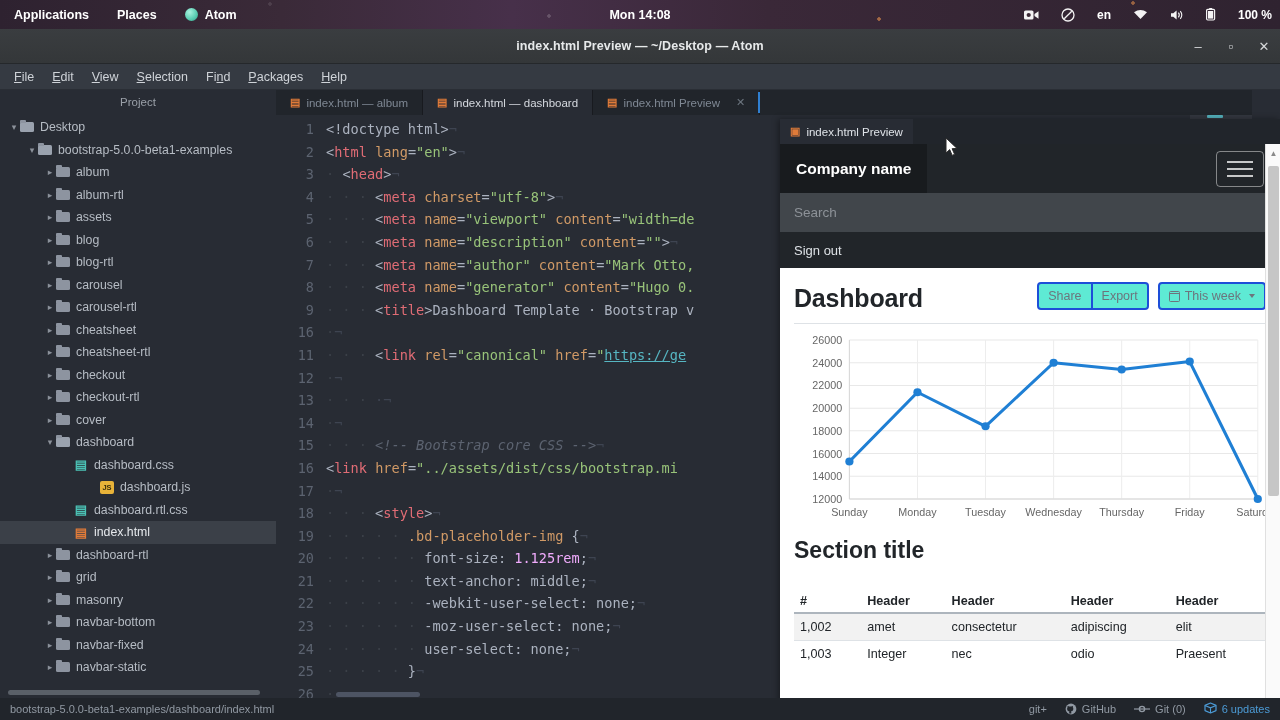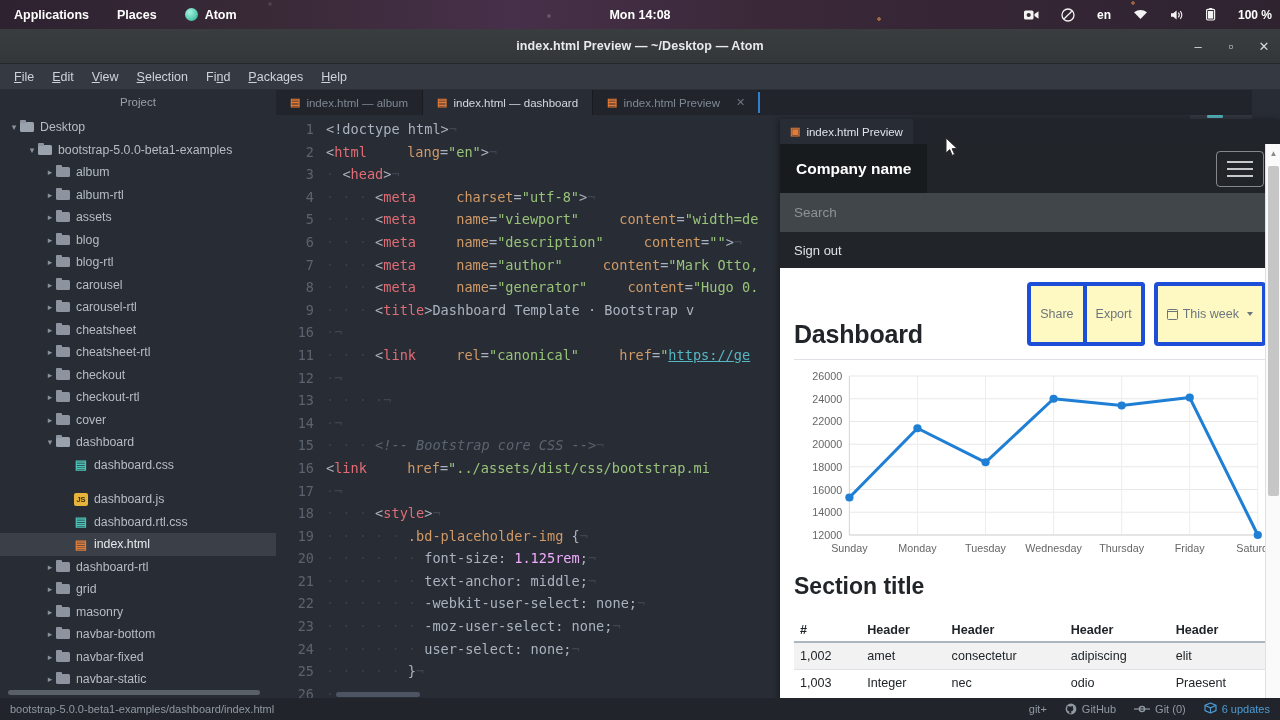--- a/index.html
+++ b/index.html
@@ -84,21 +84,21 @@
   .tab.active{background:#282c34;color:#d5d9df;}
   .tab .tabico{color:#e07b39;font-size:11px;font-weight:bold;}
   .tab .tabclose{margin-left:10px;font-size:11px;color:#6c757f;}
   .tab.cur-blue::after{content:"";position:absolute;right:-1px;top:2px;bottom:2px;width:2px;background:#2f7fd1;}
 
   .code-wrap{position:absolute;left:0;top:25px;right:0;bottom:0;display:flex;}
   .gutter{width:50px;flex:0 0 50px;text-align:right;padding-right:12px;color:#5c6370;font-family:"DejaVu Sans Mono",monospace;font-size:13.5px;line-height:22.6px;padding-top:3px;user-select:none;}
   .code{flex:1 1 auto;font-family:"DejaVu Sans Mono",monospace;font-size:13.6px;line-height:22.6px;padding-top:3px;white-space:pre;overflow:hidden;color:#abb2bf;position:relative;}
   .ln{height:22.6px;}
   .tok-tag{color:#e06c75;}
-  .tok-attr{color:#d19a66;margin-left:32px;}
+  .tok-attr{color:#d19a66;}
   .tok-str{color:#98c379;}
   .tok-punc{color:#abb2bf;}
   .tok-txt{color:#abb2bf;}
   .tok-com{color:#5c6370;font-style:italic;}
   .tok-link{color:#56b6c2;text-decoration:underline;}
   .tok-num{color:#f0abfc;}
   .tok-sel{color:#d19a66;}
   .inv{color:#3e4451;}
   .guide{color:#3b4048;}
   .code-vscroll{position:absolute;right:1px;top:3px;width:5px;height:78px;background:#4d5463;border-radius:3px;}
@@ -125,33 +125,33 @@
   .bs-toggler{margin-right:16px;width:48px;height:36px;border:1px solid rgba(255,255,255,.45);border-radius:4px;display:flex;flex-direction:column;align-items:center;justify-content:center;gap:5px;cursor:pointer;}
   .bs-toggler i{display:block;width:26px;height:2px;background:rgba(255,255,255,.75);}
   .bs-search{height:39px;background:#41464b;display:flex;align-items:center;padding:0 14px;color:#8d9298;font-size:13.5px;}
   .bs-signout{height:36px;background:#212529;display:flex;align-items:center;padding:0 14px;color:#dee2e6;font-size:13px;}
 
   .pv-main{padding:0 14px;background:#fff;}
   .pv-head{display:flex;align-items:flex-end;justify-content:space-between;padding:14px 0 10px;border-bottom:1px solid #dee2e6;}
   .pv-h1{font-size:25px;font-weight:bold;color:#212529;letter-spacing:-.2px;}
   .pv-actions{display:flex;align-items:center;gap:9px;padding-bottom:3px;}
   .btn-group{display:flex;}
-  .btn{font-size:12.5px;color:#6c757d;border:4px solid #1d4ed8;background:#fef9c3;padding:20px 9px;line-height:1.3;cursor:pointer;}
+  .btn{font-size:12.5px;color:#6c757d;border:2px solid #1d4ed8;background:#5eead4;padding:4px 9px;line-height:1.3;cursor:pointer;}
   .btn-group .btn:first-child{border-radius:4px 0 0 4px;}
   .btn-group .btn:last-child{border-radius:0 4px 4px 0;border-left:0;}
   .btn-week{border-radius:4px;display:flex;align-items:center;gap:5px;color:#6c757d;}
   .cal-ico{width:11px;height:11px;border:1px solid #6c757d;border-radius:1.5px;position:relative;display:inline-block;}
   .cal-ico::before{content:"";position:absolute;left:-1px;right:-1px;top:1.5px;height:1px;background:#6c757d;}
   .caret{width:0;height:0;border-left:3.5px solid transparent;border-right:3.5px solid transparent;border-top:4.5px solid #6c757d;margin-left:3px;}
 
   
   .chart-box{position:relative;height:195px;margin:6px 0 0;}
   .chart-svg{display:block;width:100%;height:195px;}
 
-  .pv-h2{font-size:23px;font-weight:bold;color:#212529;margin:12px 0 19px;}
+  .pv-h2{font-size:23px;font-weight:bold;color:#212529;margin:12px 0 26px;}
   .tbl{width:100%;border-collapse:collapse;font-size:12.6px;color:#212529;}
   .tbl th{text-align:left;font-weight:bold;padding:4px 6px;border-bottom:2px solid #adb5bd;white-space:nowrap;}
   .tbl td{padding:6px 6px;border-top:1px solid #dee2e6;white-space:nowrap;}
   .tbl tbody tr:nth-child(odd){background:#f2f2f2;}
 
   .pv-scroll{position:absolute;right:0;top:25px;width:15px;bottom:0;background:#fafafa;border-left:1px solid #e0e0e0;}
   .pv-scroll .thumb{position:absolute;left:2px;top:22px;width:11px;height:330px;background:#c6c6c6;border-radius:2px;}
   .pv-scroll .arr{position:absolute;left:0;width:15px;height:15px;display:flex;align-items:center;justify-content:center;color:#8a8a8a;font-size:8px;}
   .pv-scroll .arr.up{top:2px;}
   .pv-scroll .arr.dn{bottom:2px;}
@@ -323,21 +323,21 @@
             <div class="trow" style="padding-left: 44px;">
               <span class="tw">▾</span>
               <span class="ficon folder open"></span>
               <span>dashboard</span>
             </div>
             <div class="trow" style="padding-left: 62px;">
               <span class="tw"></span>
               <span class="ficon css">▤</span>
               <span>dashboard.css</span>
             </div>
-            <div class="trow" style="padding-left: 62px; margin-top: 12px;">
+            <div class="trow" style="padding-left: 88px;">
               <span class="tw"></span>
               <span class="ficon js">JS</span>
               <span>dashboard.js</span>
             </div>
             <div class="trow" style="padding-left: 62px;">
               <span class="tw"></span>
               <span class="ficon css">▤</span>
               <span>dashboard.rtl.css</span>
             </div>
             <div class="trow sel" style="padding-left: 62px;">

